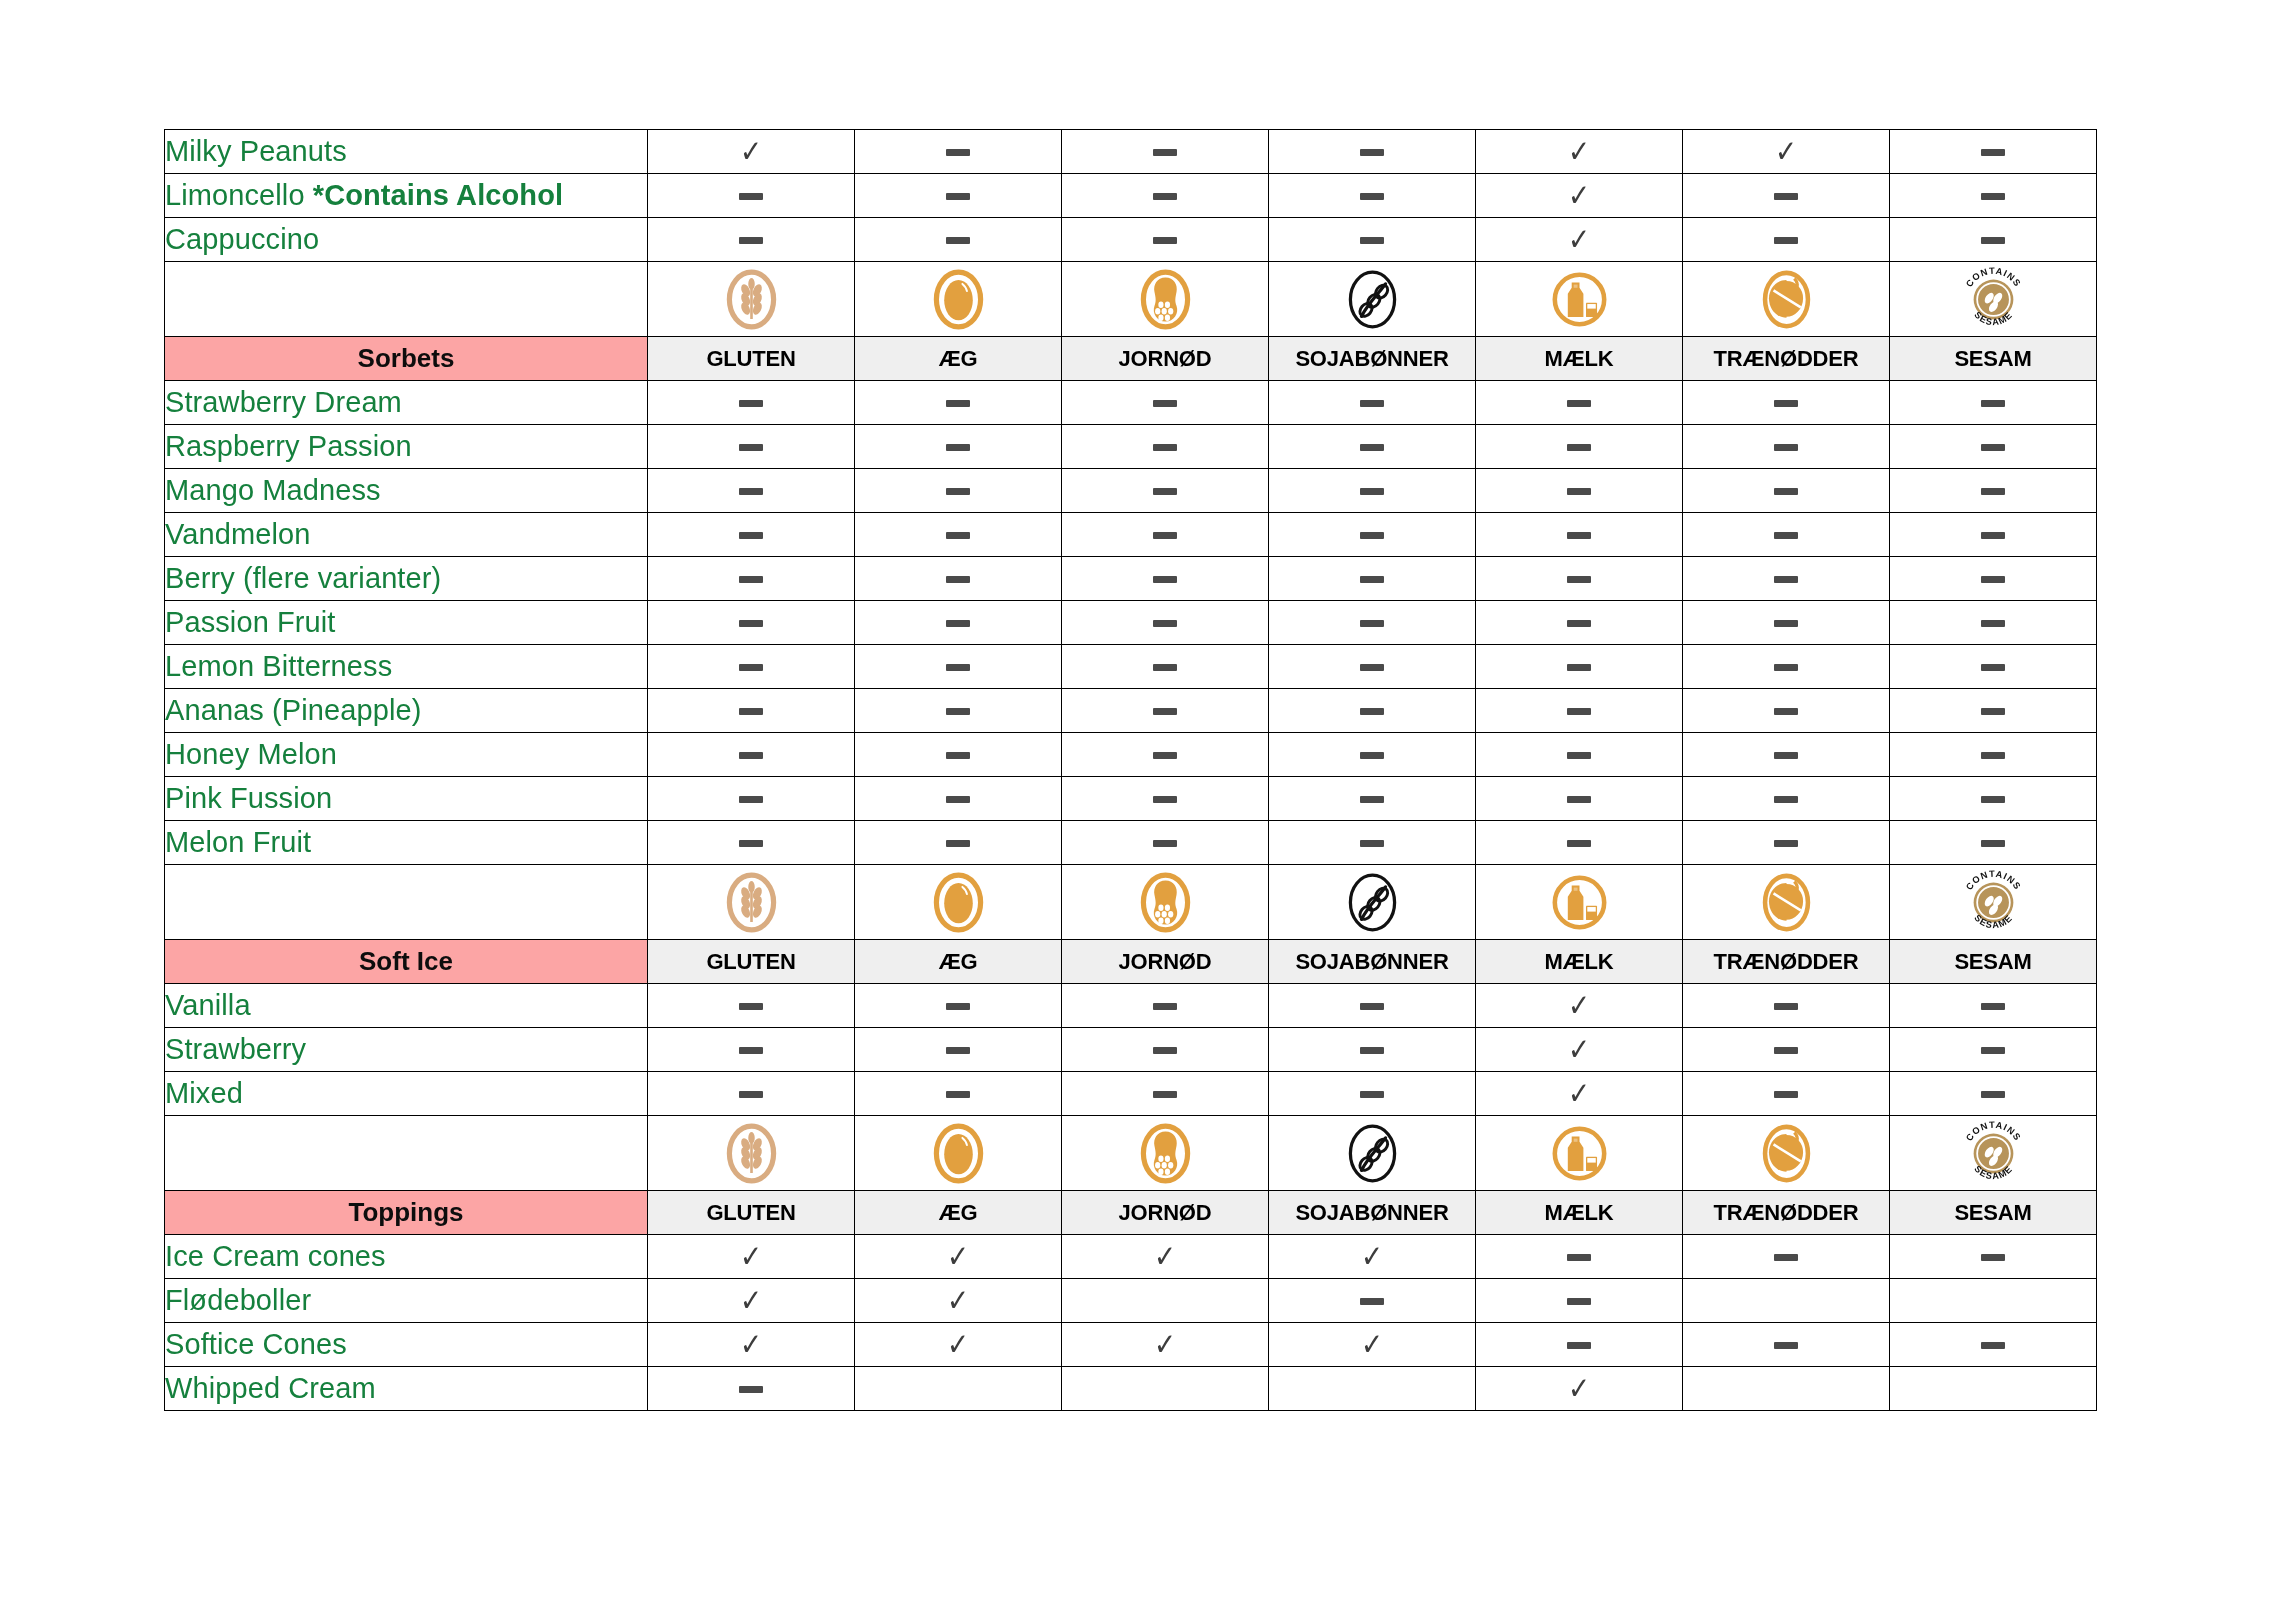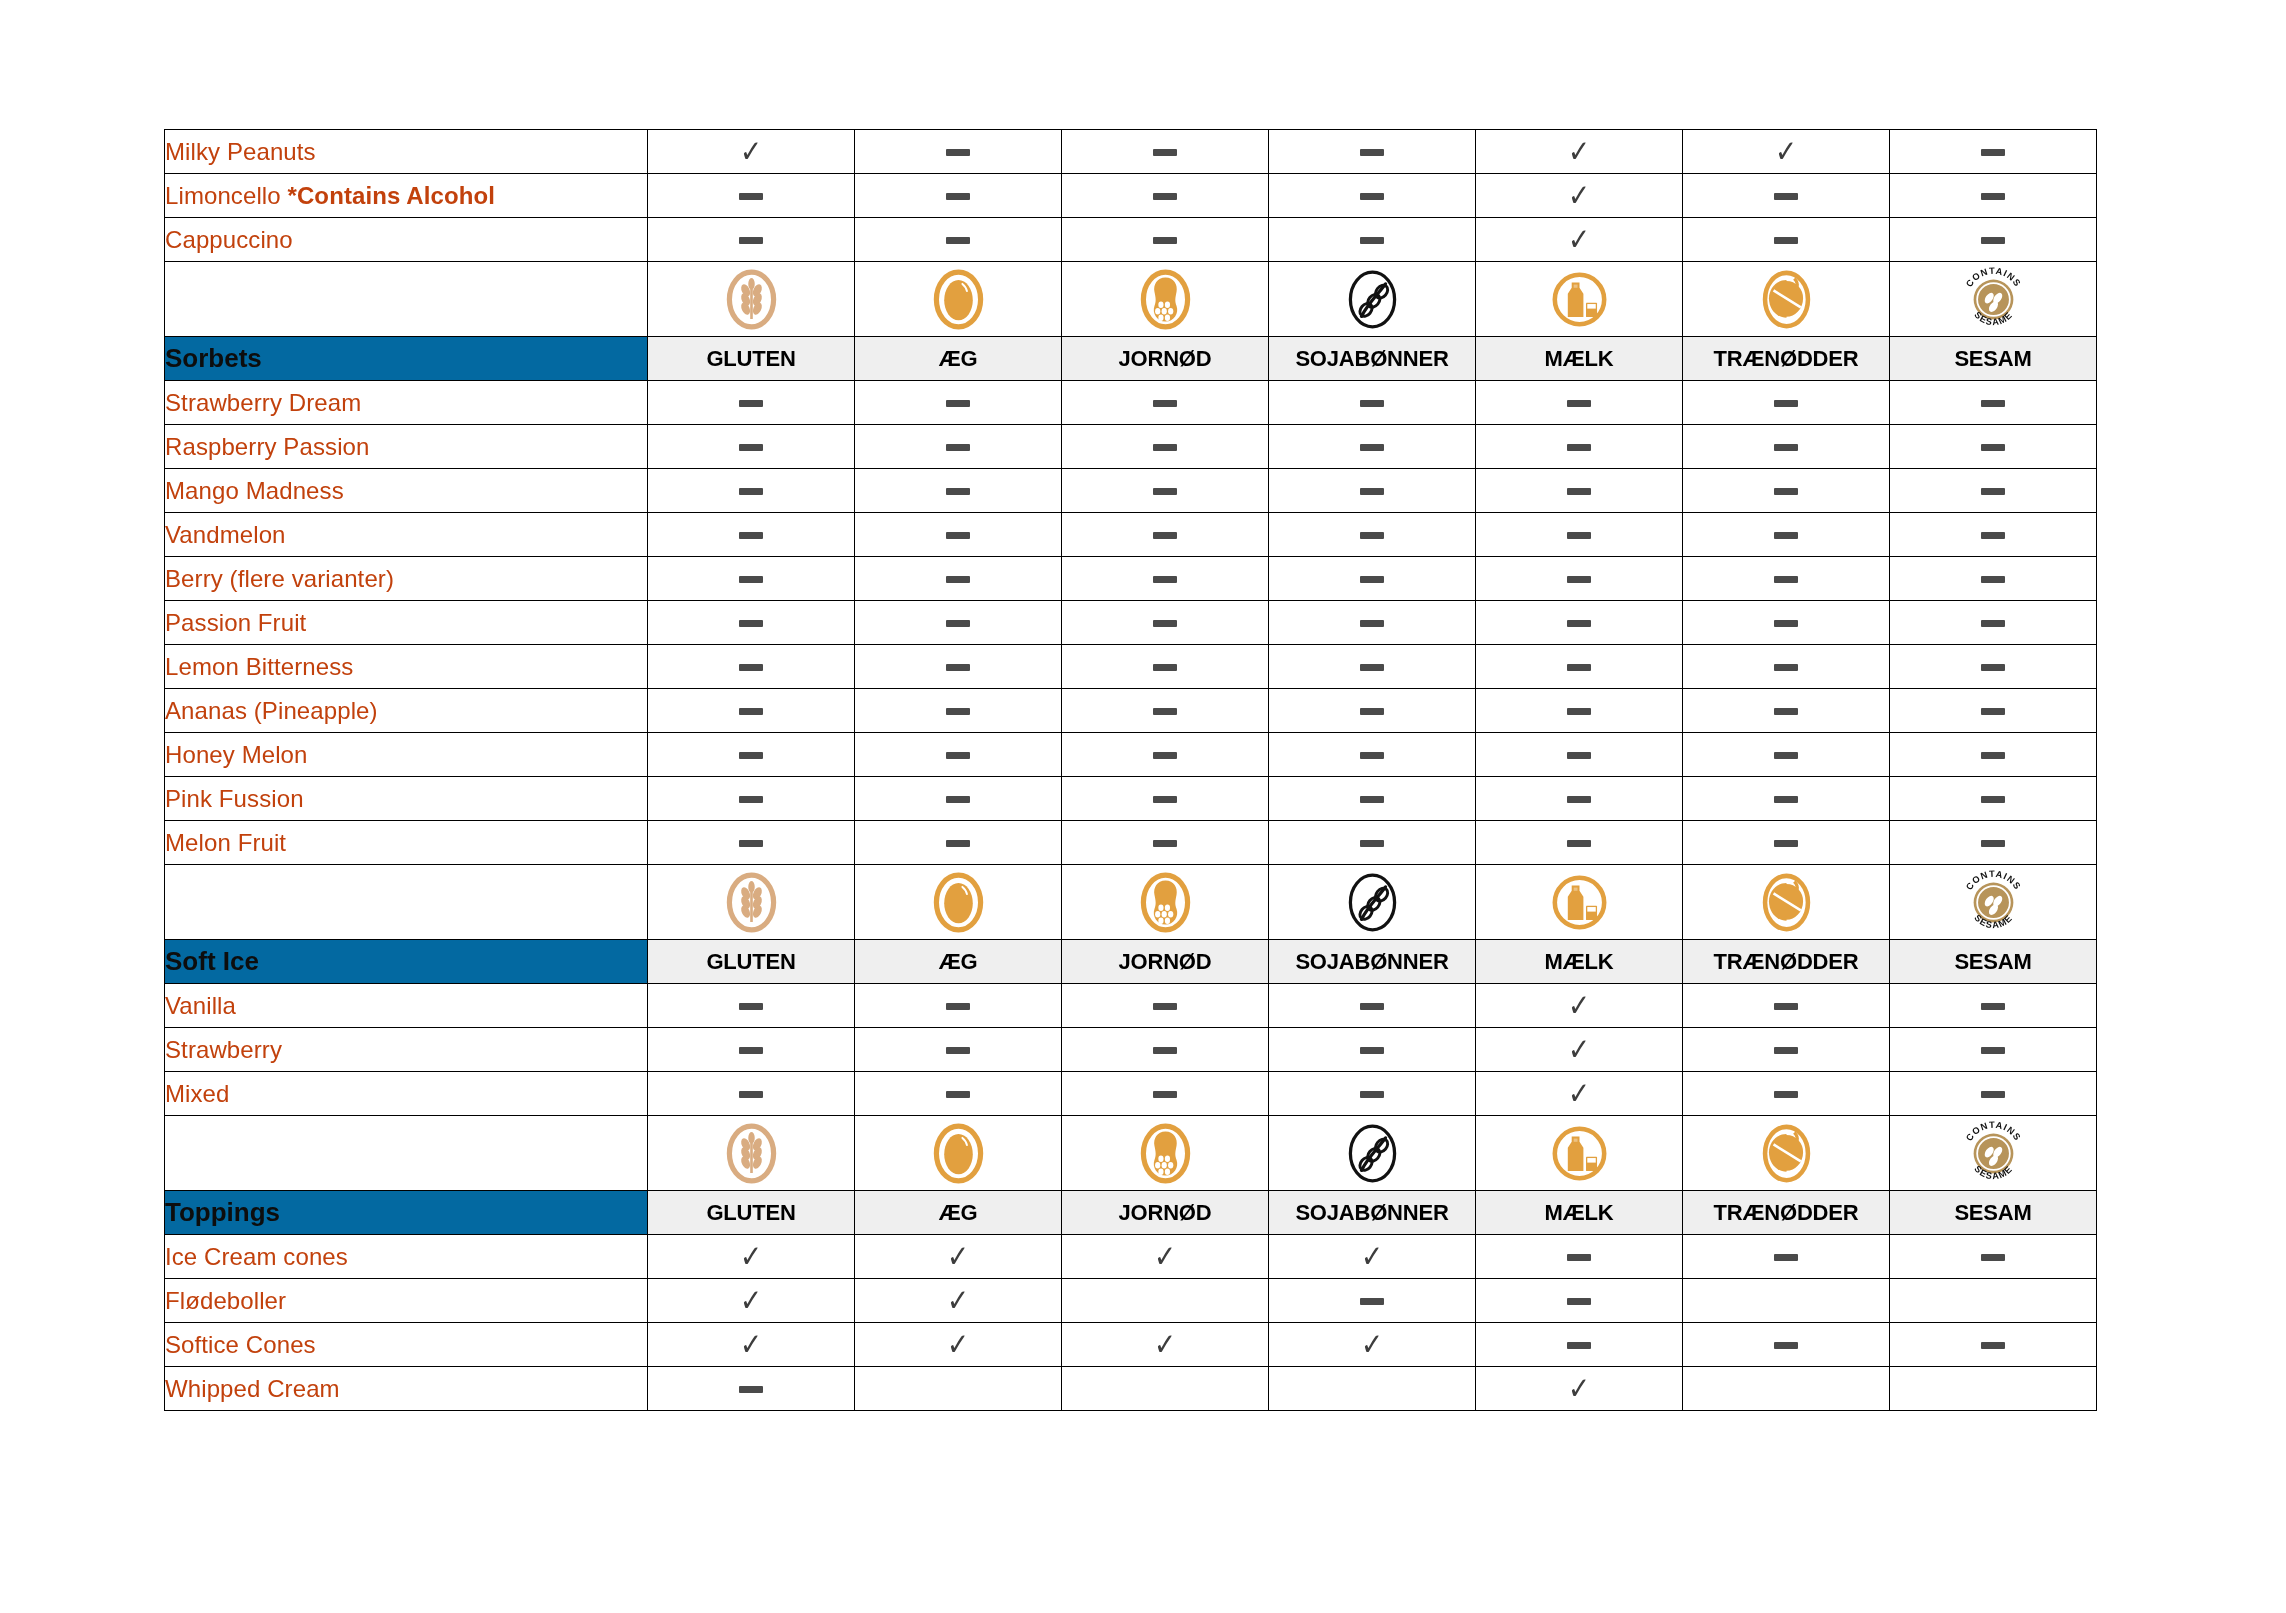--- a/index.html
+++ b/index.html
@@ -35,22 +35,22 @@
   }
 
   
   col.c-name  { width: 483px; }
   col.c-al    { width: 207px; }
 
   
   .row-item td { height: 43px; }
 
   .item-name {
-    font-size: 24px;
-    color: #c2410c;
+    font-size: 29px;
+    color: #15803d;
     padding-left: 7.2px;
     letter-spacing: 0.1px;
     white-space: nowrap;
   }
   .item-name b { font-weight: bold; }
 
   .mark {
     text-align: center;
     font-size: 27px;
     color: #3d3d3d;
@@ -76,22 +76,22 @@
   .row-icons td { height: 74px; }
   .icon-cell {
     text-align: center;
     line-height: 0;
   }
   .icon-cell svg { display: inline-block; vertical-align: middle; }
 
   
   .row-head td { height: 43px; }
   .section-title {
-    background: #0369a1;
-    text-align: left;
+    background: #fca5a5;
+    text-align: center;
     font-weight: bold;
     font-size: 26px;
     color: #0d0d0d;
   }
   .allergen-label {
     background: #efefef;
     text-align: center;
     font-weight: bold;
     font-size: 22px;
     color: #000000;

